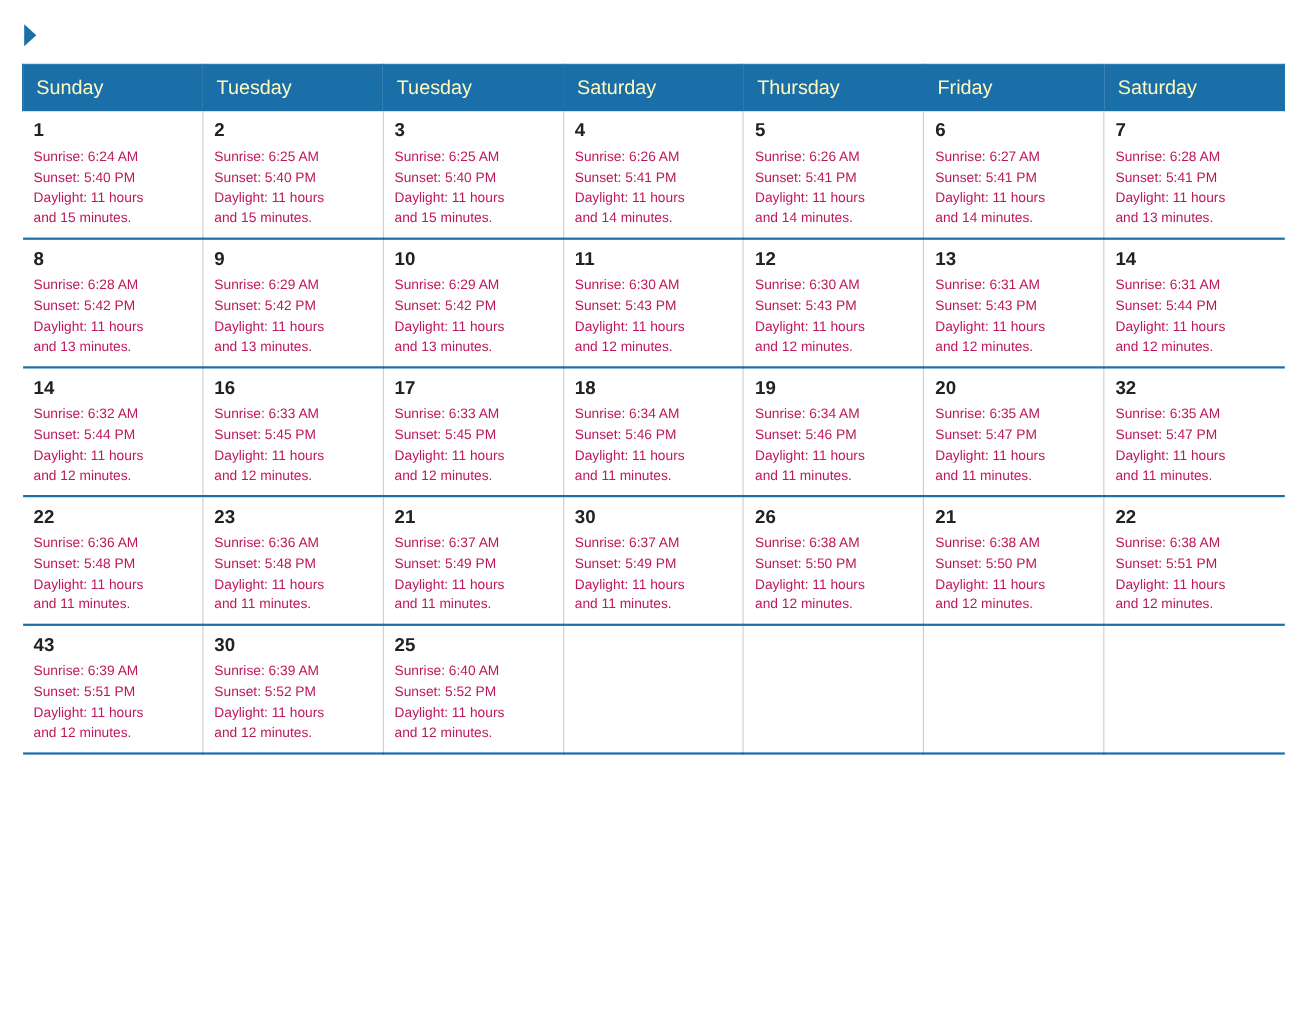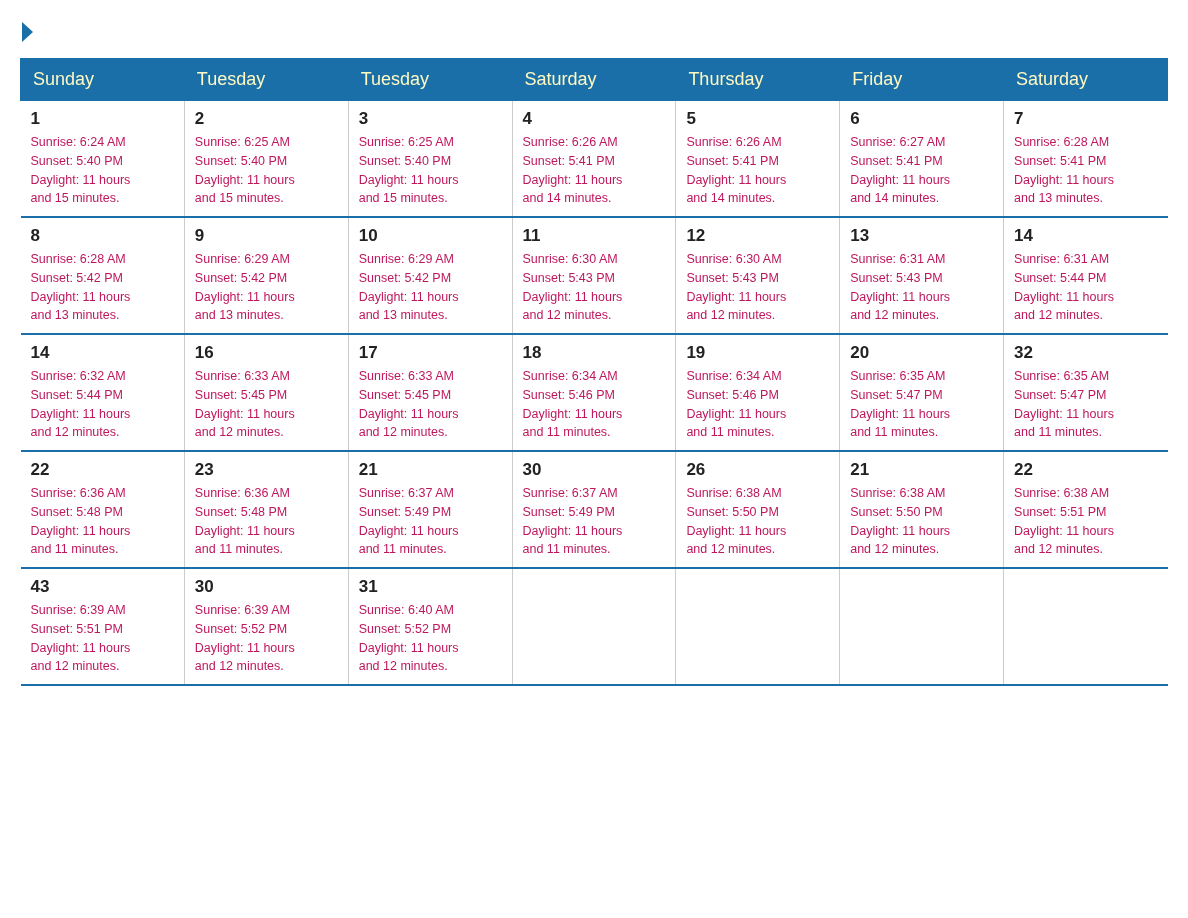--- a/index.html
+++ b/index.html
@@ -257,21 +257,21 @@
       <tr>
         <td>
         <span class="day-number">43</span>
         <div class="day-info">Sunrise: 6:39 AM<br>Sunset: 5:51 PM<br>Daylight: 11 hours<br>and 12 minutes.</div>
       </td>
         <td>
         <span class="day-number">30</span>
         <div class="day-info">Sunrise: 6:39 AM<br>Sunset: 5:52 PM<br>Daylight: 11 hours<br>and 12 minutes.</div>
       </td>
         <td>
-        <span class="day-number">31</span>
+        <span class="day-number">25</span>
         <div class="day-info">Sunrise: 6:40 AM<br>Sunset: 5:52 PM<br>Daylight: 11 hours<br>and 12 minutes.</div>
       </td>
         <td></td>
         <td></td>
         <td></td>
         <td></td>
       </tr>
     </tbody>
 </table>
 

